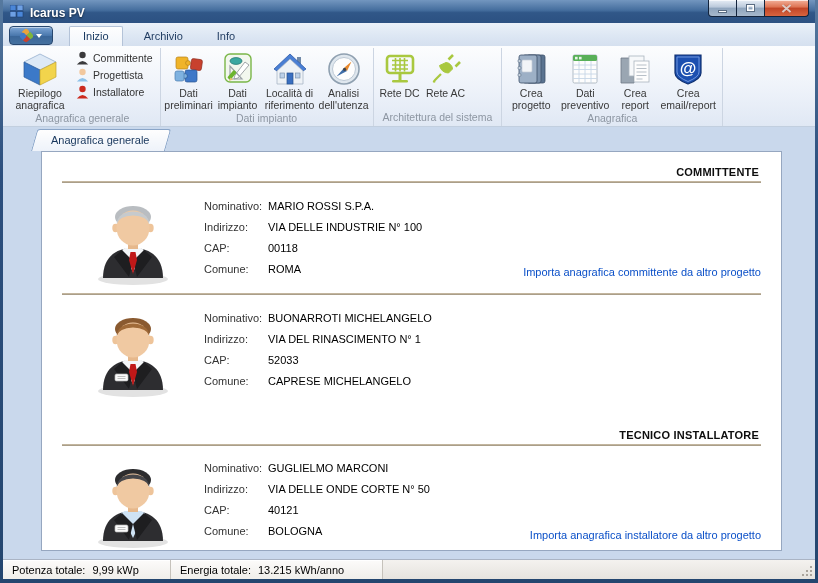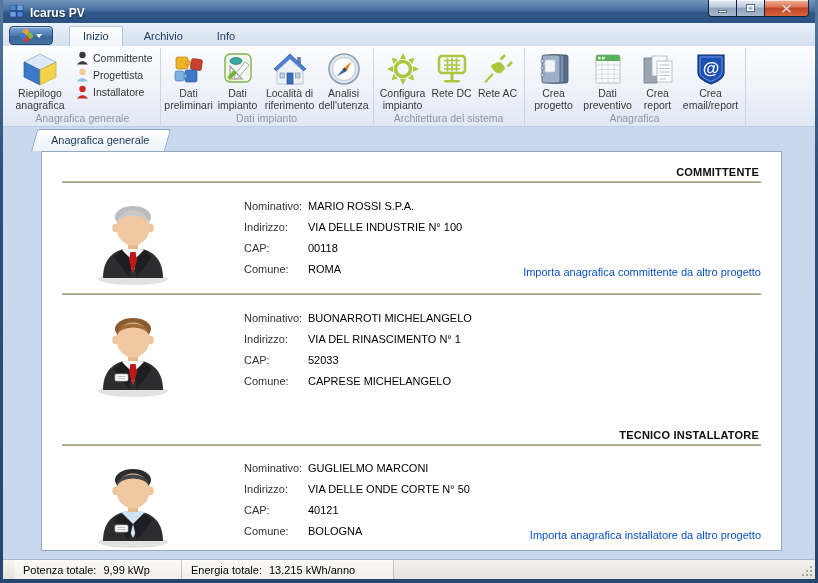--- a/index.html
+++ b/index.html
@@ -90,32 +90,32 @@
     transform:skewX(-16deg); transform-origin:bottom left;
   }
   .doctab span { position:relative; font-size:11px; color:#17365c; line-height:22px; }
   .panel {
     flex:1; margin:0 33px 8px 38px; background:#fff; border:1px solid #96a7c0;
     padding:4px 20px 0; display:flex; flex-direction:column;
   }
   .section { flex:1; display:flex; flex-direction:column; padding-top:6px; }
   .sec-header { text-align:right; font-weight:bold; font-size:11px; color:#0d0d0d; padding:4px 2px 3px; letter-spacing:.2px; }
   .sec-rule { height:2px; flex:none; background:linear-gradient(#cfc1a9, #9e937f); }
-  .sec-row { display:flex; flex:1; padding-top:10px;gap:40px; }
+  .sec-row { display:flex; flex:1; padding-top:10px; }
   .avatar-box { width:142px; flex:none; display:flex; justify-content:center; align-items:flex-start; padding-top:2px; }
   .fields { display:flex; flex-direction:column; padding-top:2px; }
   .frow { display:flex; height:21px; align-items:center; font-size:11px; }
   .flabel { width:64px; color:#333; }
   .fvalue { color:#000; }
   .sec-link { margin-left:auto; align-self:flex-end; padding-bottom:9px; font-size:11px; color:#0b50c8; cursor:pointer; white-space:nowrap; }
 
   
   .statusbar {
     height:20px; flex:none; display:flex; align-items:stretch; font-size:11px; color:#000;
-    background:linear-gradient(#f4f2ef, #e6e3de); border-top:1px solid #aab4c4;padding-left:11px;
+    background:linear-gradient(#f4f2ef, #e6e3de); border-top:1px solid #aab4c4;
   }
   .sb-panel {
     display:flex; align-items:center; gap:7px; padding:0 9px;
     background:linear-gradient(#fcfbfa, #f0eeea);
     border-right:1px solid #c6c2bb; box-shadow:inset 0 1px 0 #fff;
     white-space:nowrap;
   }
   .sb-panel.p1 { width:168px; }
   .sb-panel.p2 { width:212px; }
   .sb-fill { flex:1; display:flex; justify-content:flex-end; align-items:flex-end; padding:0 2px 2px 0; }
@@ -261,38 +261,20 @@
               </svg>
             </span>
             <span>Analisi dell'utenza</span>
           </div>
         </div>
         <div class="rb-caption">Dati impianto</div>
       </div>
 
       <div class="rb-group">
         <div class="rb-items">
-          <div class="rb-big" style="width:52px">
-            <span class="rb-ic">
-              <svg width="34" height="34" viewBox="0 0 34 34">
-                <g fill="#a9c83f">
-                  <polygon points="17,1 20,7 14,7"></polygon>
-                  <polygon points="17,33 20,27 14,27"></polygon>
-                  <polygon points="1,17 7,14 7,20"></polygon>
-                  <polygon points="33,17 27,14 27,20"></polygon>
-                  <polygon points="5.7,5.7 12,7.5 7.5,12"></polygon>
-                  <polygon points="28.3,5.7 26.5,12 22,7.5"></polygon>
-                  <polygon points="5.7,28.3 7.5,22 12,26.5"></polygon>
-                  <polygon points="28.3,28.3 22,26.5 26.5,22"></polygon>
-                </g>
-                <circle cx="17" cy="17" r="7.5" fill="none" stroke="#a9c83f" stroke-width="3.6"></circle>
-              </svg>
-            </span>
-            <span>Configura impianto</span>
-          </div>
           <div class="rb-big" style="width:46px">
             <span class="rb-ic">
               <svg width="36" height="34" viewBox="0 0 36 34">
                 <rect x="5" y="4" width="26" height="17" rx="3" fill="none" stroke="#a9c83f" stroke-width="2.6"></rect>
                 <path d="M10,8.5 h16 M10,13 h16 M10,17 h16 M13.5,6 v13.5 M18,6 v13.5 M22.5,6 v13.5" stroke="#a9c83f" stroke-width="1.6" fill="none"></path>
                 <rect x="16.5" y="21" width="3" height="7" fill="#a9c83f"></rect>
                 <rect x="10" y="28" width="16" height="2.6" rx="1.3" fill="#a9c83f"></rect>
               </svg>
             </span>
             <span>Rete DC</span>

